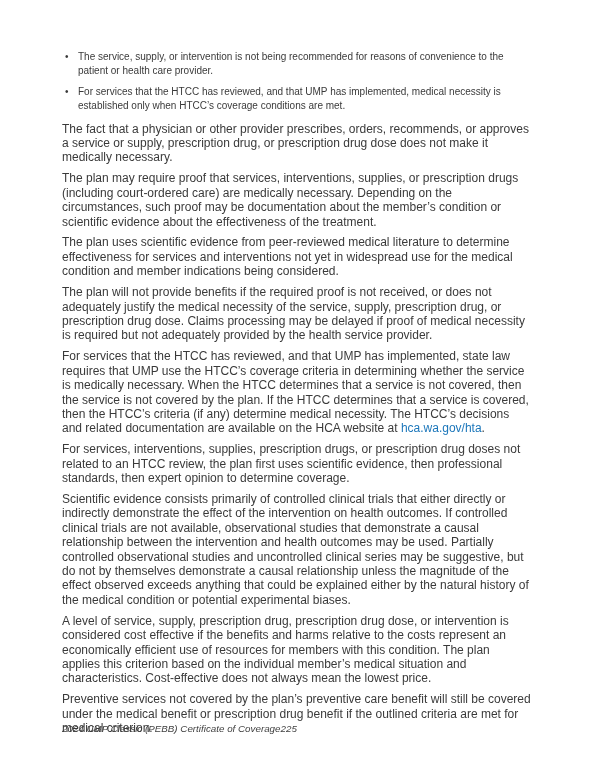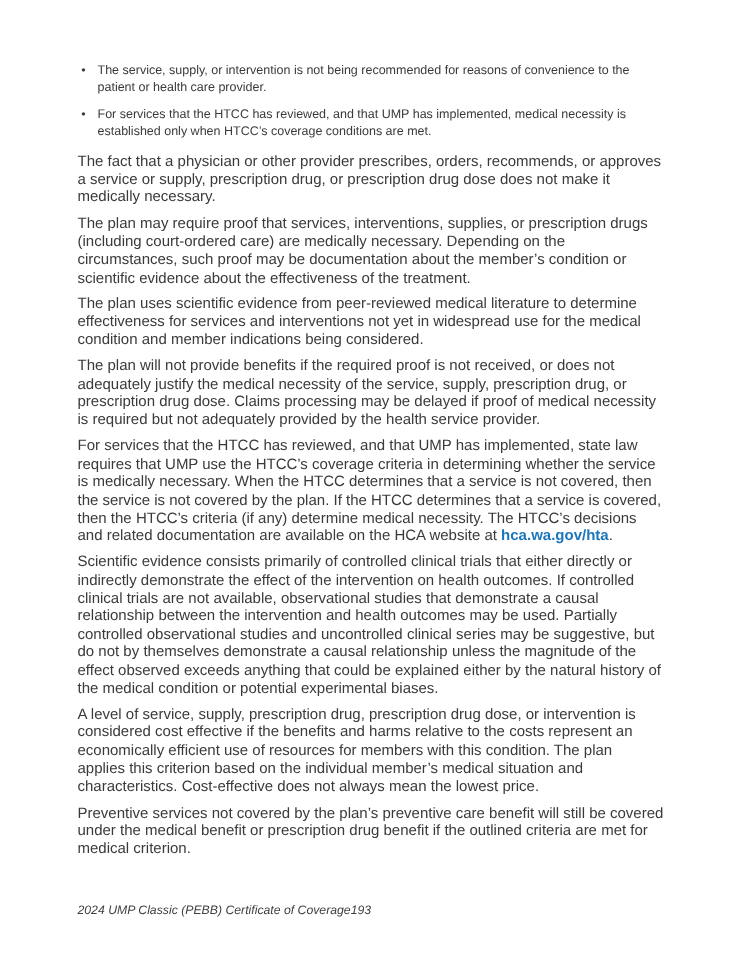--- a/index.html
+++ b/index.html
@@ -37,21 +37,21 @@
     flex: 0 0 13px;
     width: 13px;
   }
   .content p {
     margin: 0 0 6.5px 0;
     font-size: 12px;
     line-height: 14.4px;
   }
   .doc-link {
     color: #1b76ba;
-    font-weight: bold;
+    font-weight: normal;
     text-decoration: none;
     cursor: pointer;
   }
   .footer {
     position: absolute;
     left: 62px;
     right: 69px;
     top: 722px;
     display: flex;
     justify-content: flex-start;
@@ -78,23 +78,24 @@
       </li>
     </ul>
 
     <p>The fact that a physician or other provider prescribes, orders, recommends, or approves a service or supply, prescription drug, or prescription drug dose does not make it medically necessary.</p>
     <p>The plan may require proof that services, interventions, supplies, or prescription drugs (including court-ordered care) are medically necessary. Depending on the circumstances, such proof may be documentation about the member’s condition or scientific evidence about the effectiveness of the treatment.</p>
     <p>The plan uses scientific evidence from peer-reviewed medical literature to determine effectiveness for services and interventions not yet in widespread use for the medical condition and member indications being considered.</p>
     <p>The plan will not provide benefits if the required proof is not received, or does not adequately justify the medical necessity of the service, supply, prescription drug, or prescription drug dose. Claims processing may be delayed if proof of medical necessity is required but not adequately provided by the health service provider.</p>
 
     <p><span>For services that the HTCC has reviewed, and that UMP has implemented, state law requires that UMP use the HTCC’s coverage criteria in determining whether the service is medically necessary. When the HTCC determines that a service is not covered, then the service is not covered by the plan. If the HTCC determines that a service is covered, then the HTCC’s criteria (if any) determine medical necessity. The HTCC’s decisions and related documentation are available on the HCA website at </span><a class="doc-link">hca.wa.gov/hta</a><span>.</span></p>
 
+    <p>For services, interventions, supplies, prescription drugs, or prescription drug doses not related to an HTCC review, the plan first uses scientific evidence, then professional standards, then expert opinion to determine coverage.</p>
     <p>Scientific evidence consists primarily of controlled clinical trials that either directly or indirectly demonstrate the effect of the intervention on health outcomes. If controlled clinical trials are not available, observational studies that demonstrate a causal relationship between the intervention and health outcomes may be used. Partially controlled observational studies and uncontrolled clinical series may be suggestive, but do not by themselves demonstrate a causal relationship unless the magnitude of the effect observed exceeds anything that could be explained either by the natural history of the medical condition or potential experimental biases.</p>
     <p>A level of service, supply, prescription drug, prescription drug dose, or intervention is considered cost effective if the benefits and harms relative to the costs represent an economically efficient use of resources for members with this condition. The plan applies this criterion based on the individual member’s medical situation and characteristics. Cost-effective does not always mean the lowest price.</p>
     <p>Preventive services not covered by the plan’s preventive care benefit will still be covered under the medical benefit or prescription drug benefit if the outlined criteria are met for medical criterion.</p>
 
   </div>
 
   <div class="footer">
     <span>2024 UMP Classic (PEBB) Certificate of Coverage</span>
-    <span>193</span>
+    <span>225</span>
   </div>
 </div>
 
 </body></html>

